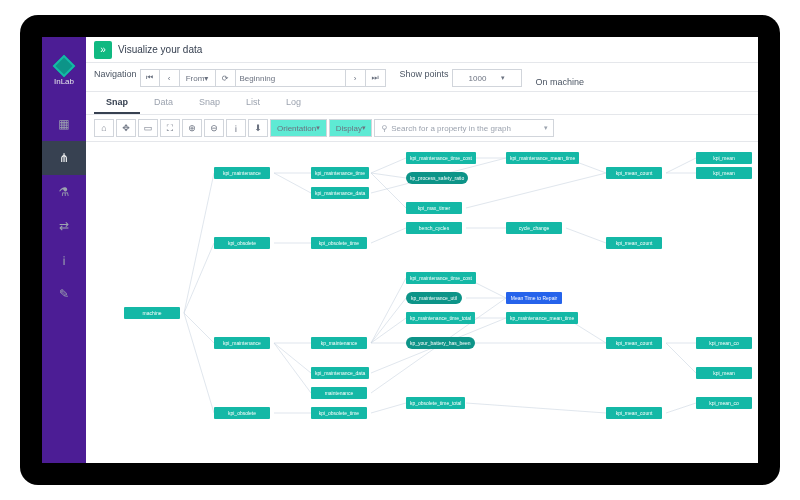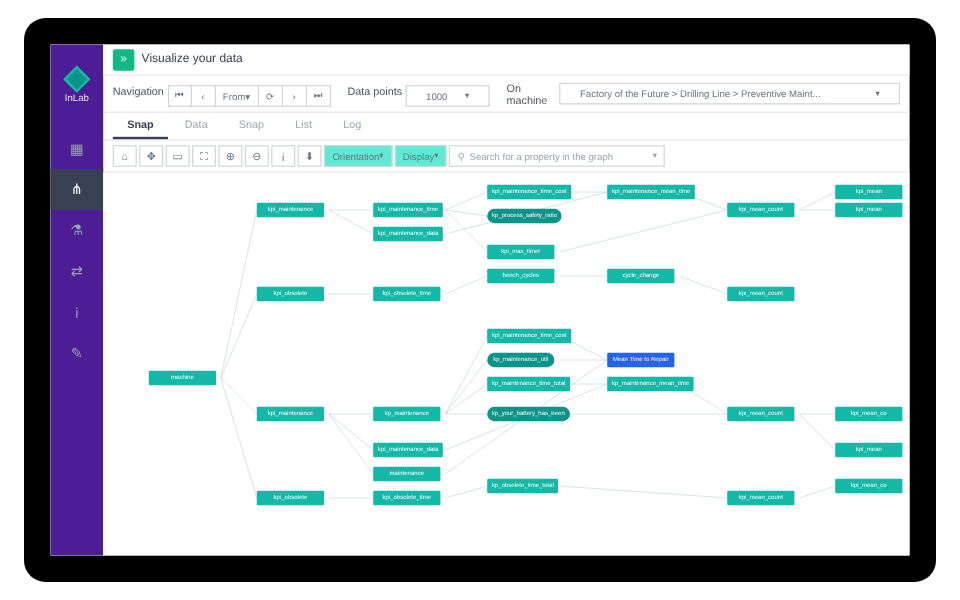--- a/index.html
+++ b/index.html
@@ -61,35 +61,35 @@
     <span>Visualize your data</span>
   </div>
   <div class="controls">
     <div class="ctrl-group">
       <div class="ctrl-label">Navigation</div>
       <div class="ctrl-row">
         <div class="btn">⏮</div>
         <div class="btn">‹</div>
         <div class="btn" style="min-width:36px"><span>From</span> ▾</div>
         <div class="btn">⟳</div>
+        <div class="btn" style="min-width:110px;justify-content:flex-start">
+                <span>Beginning</span>
+              </div>
         <div class="btn">›</div>
         <div class="btn">⏭</div>
       </div>
     </div>
     <div class="ctrl-group">
-      <div class="ctrl-label">Data points</div>
+      <div class="ctrl-label">Show points</div>
       <div class="sel" style="width:70px">
               <span>1000</span>
             </div>
     </div>
     <div class="ctrl-group" style="flex:1;min-width:0">
       <div class="ctrl-label">On machine</div>
-      <div class="sel" style="width:100%;overflow:hidden">
-              <span style="overflow:hidden;text-overflow:ellipsis">Factory of the Future &gt; Drilling Line &gt; Preventive Maint...</span>
-            </div>
     </div>
   </div>
   <div class="tabs">
     <div class="tab active">Snap</div>
     <div class="tab">Data</div>
     <div class="tab">Snap</div>
     <div class="tab">List</div>
     <div class="tab">Log</div>
   </div>
   <div class="toolbar">

